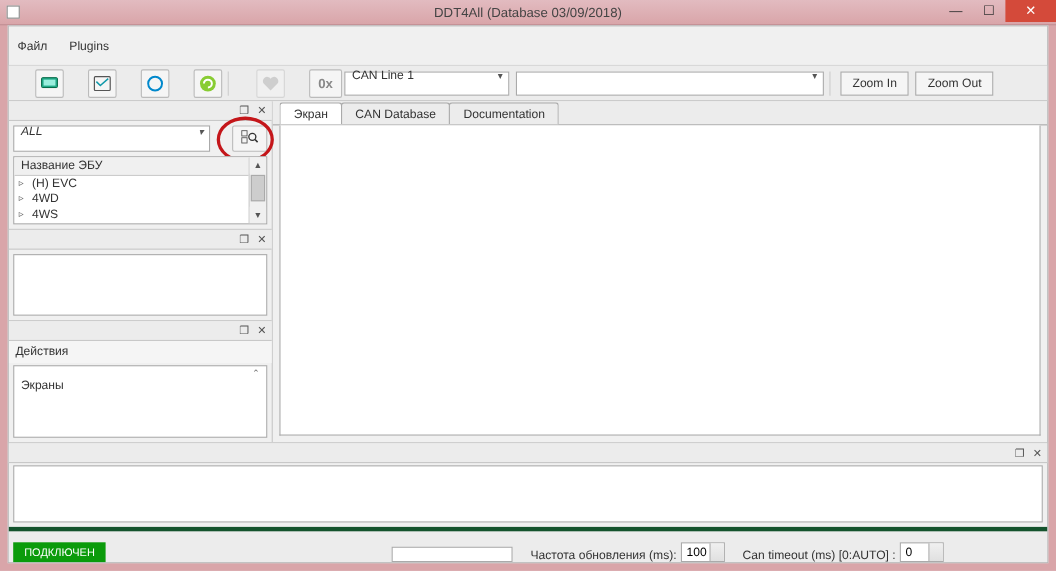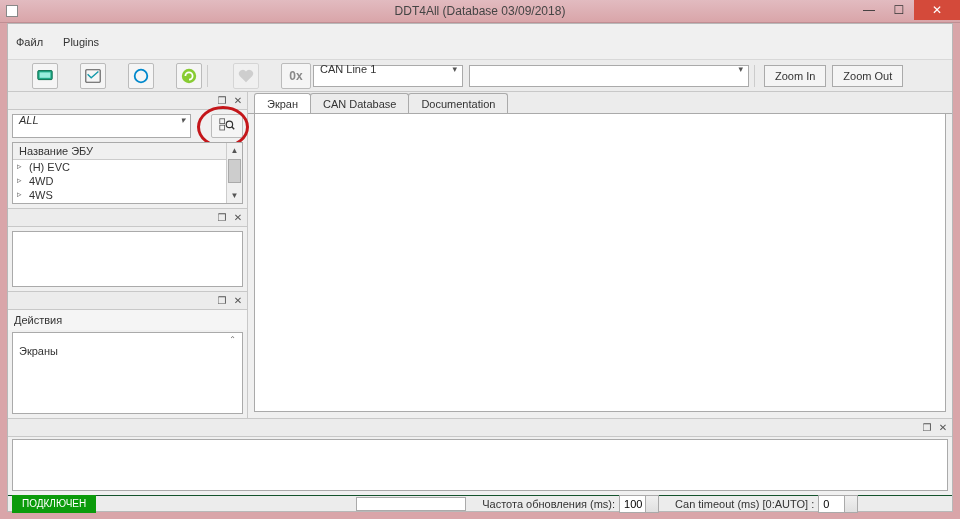--- a/index.html
+++ b/index.html
@@ -62,21 +62,21 @@
 
 .rightcol { flex: 1; display: flex; flex-direction: column; }
 .tabrow { height: 22px; display: flex; align-items: flex-end; padding-left: 6px; background: #ececec; border-bottom: 1px solid #aaa; }
 .tab { height: 20px; padding: 0 12px; display: flex; align-items: center; border: 1px solid #aaa; border-bottom: none; background: #ececec; color: #333; cursor: pointer; margin-right: -1px; border-radius: 3px 3px 0 0; }
 .tab.active { background: #fff; position: relative; z-index: 2; }
 .tabcontent { flex: 1; background: #fff; margin: 0 6px 6px 6px; border: 1px solid #aaa; border-top: none; }
 
 .bottomdock { border-top: 1px solid #c8c8c8; }
 .logarea { background: #fff; margin: 2px 4px 4px 4px; border: 1px solid #aaa; height: 52px; }
 
-.statusbar { height: 16px; display: flex; align-items: center; background: #ececec; border-top: 1px solid #14532d; }
+.statusbar { height: 32px; display: flex; align-items: flex-end; background: #ececec; border-top: 4px solid #14532d; }
 .connbadge { background: #0b9b0b; color: #fff; height: 18px; padding: 0 10px; display: flex; align-items: center; margin-left: 4px; font-size: 10px; }
 .statusbar .gap { flex: 0 0 260px; }
 .progress { width: 110px; height: 14px; border: 1px solid #aaa; background: #fff; margin-right: 16px; }
 .statlbl { color: #333; margin-right: 4px; }
 .spin { width: 40px; height: 18px; border: 1px solid #aaa; background: #ffffff; display: flex; align-items: center; padding: 0 14px 0 4px; position: relative; margin-right: 16px; }
 .spin::after { content: ""; position: absolute; right: 0; top: 0; bottom: 0; width: 12px; border-left: 1px solid #aaa; background: linear-gradient(#f0f0f0,#e0e0e0); }
 .spin .up, .spin .dn { position: absolute; right: 2px; font-size: 6px; color: #555; }
 .spin .up { top: 1px; } .spin .dn { bottom: 1px; }
 </style>
 </head>

